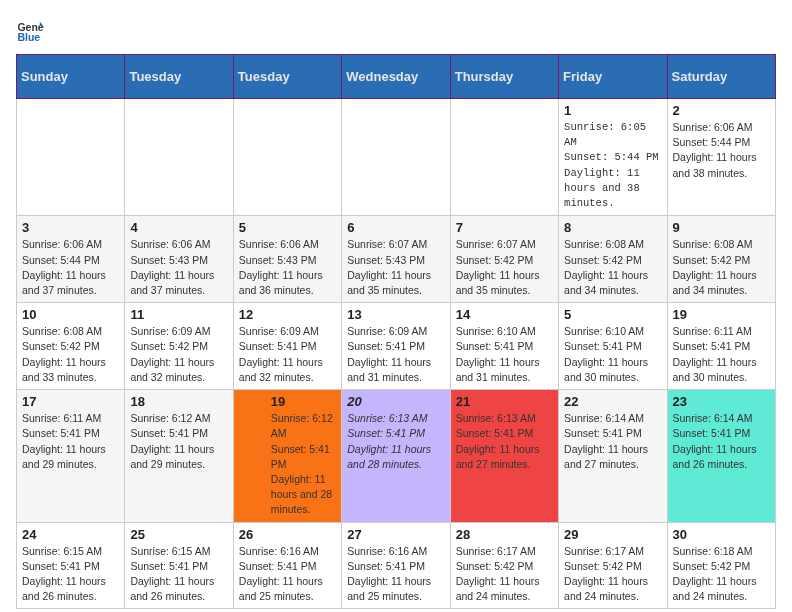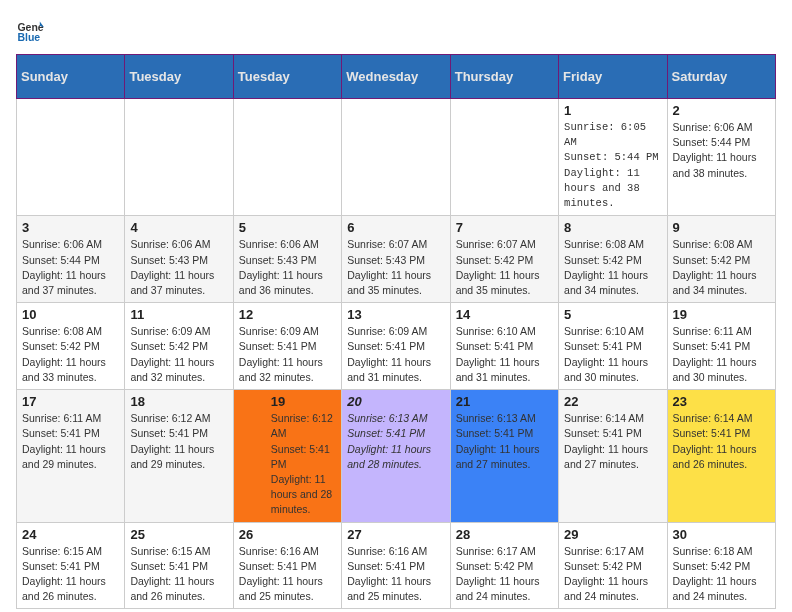--- a/index.html
+++ b/index.html
@@ -235,33 +235,33 @@
           <div class="day-info" style="white-space: pre-line;">Sunrise: 6:12 AM
 Sunset: 5:41 PM
 Daylight: 11 hours and 28 minutes.</div>
         </td>
         <td style="background: #c4b5fd; font-style: italic;">
           <span class="day-num">20</span>
           <div class="day-info" style="white-space: pre-line;">Sunrise: 6:13 AM
 Sunset: 5:41 PM
 Daylight: 11 hours and 28 minutes.</div>
         </td>
-        <td style="background: #3b82f6;">
+        <td style="background: #ef4444;">
           <span class="day-num">21</span>
           <div class="day-info" style="white-space: pre-line;">Sunrise: 6:13 AM
 Sunset: 5:41 PM
 Daylight: 11 hours and 27 minutes.</div>
         </td>
         <td style="background: rgb(245, 245, 245); margin-top: 39px;">
           <span class="day-num">22</span>
           <div class="day-info" style="white-space: pre-line;">Sunrise: 6:14 AM
 Sunset: 5:41 PM
 Daylight: 11 hours and 27 minutes.</div>
         </td>
-        <td style="background: #fde047;">
+        <td style="background: #5eead4;">
           <span class="day-num">23</span>
           <div class="day-info" style="white-space: pre-line;">Sunrise: 6:14 AM
 Sunset: 5:41 PM
 Daylight: 11 hours and 26 minutes.</div>
         </td>
       </tr>
       <tr>
         <td>
           <span class="day-num">24</span>
           <div class="day-info" style="white-space: pre-line;">Sunrise: 6:15 AM

